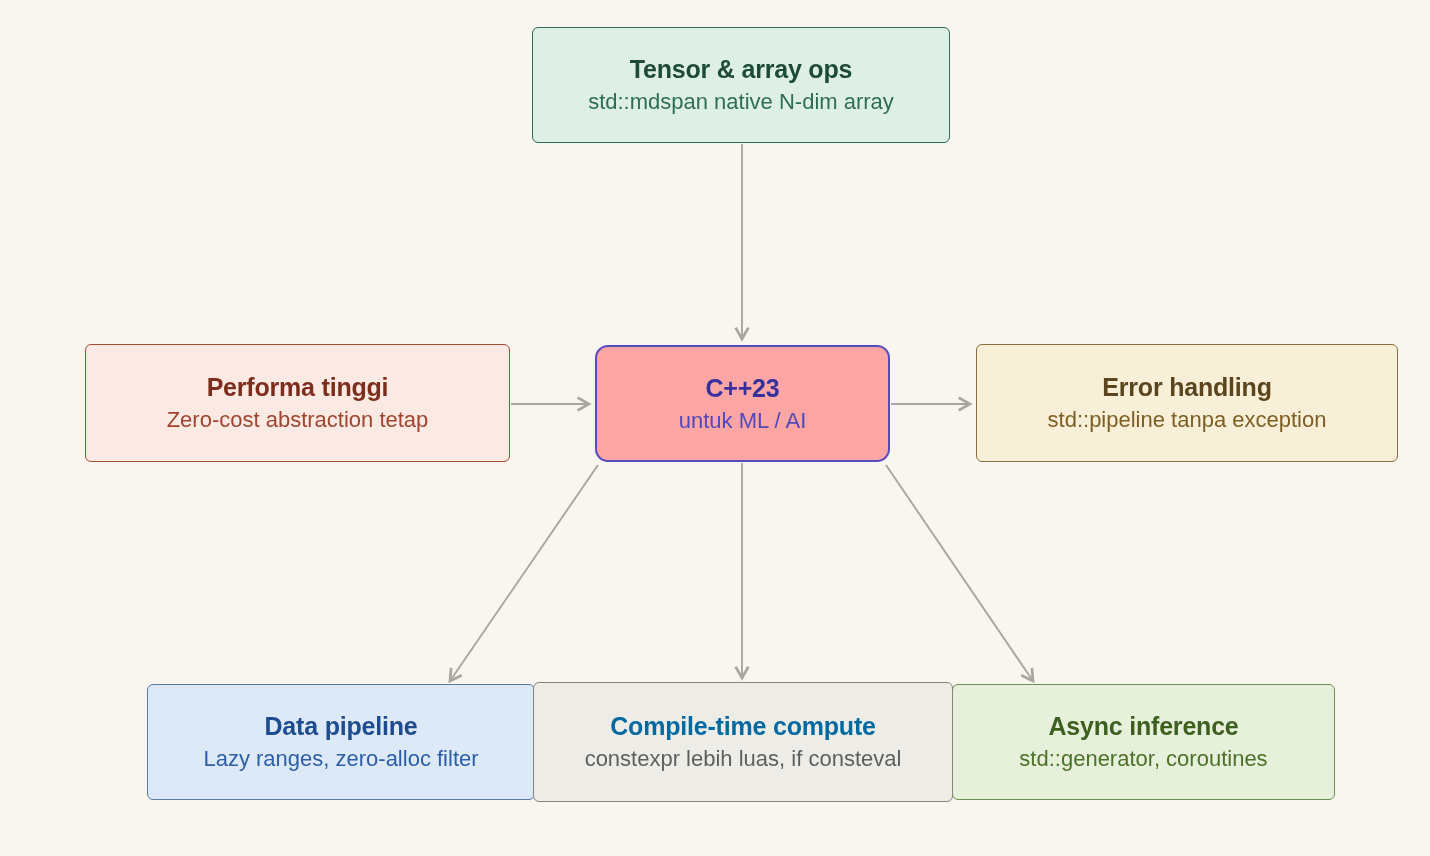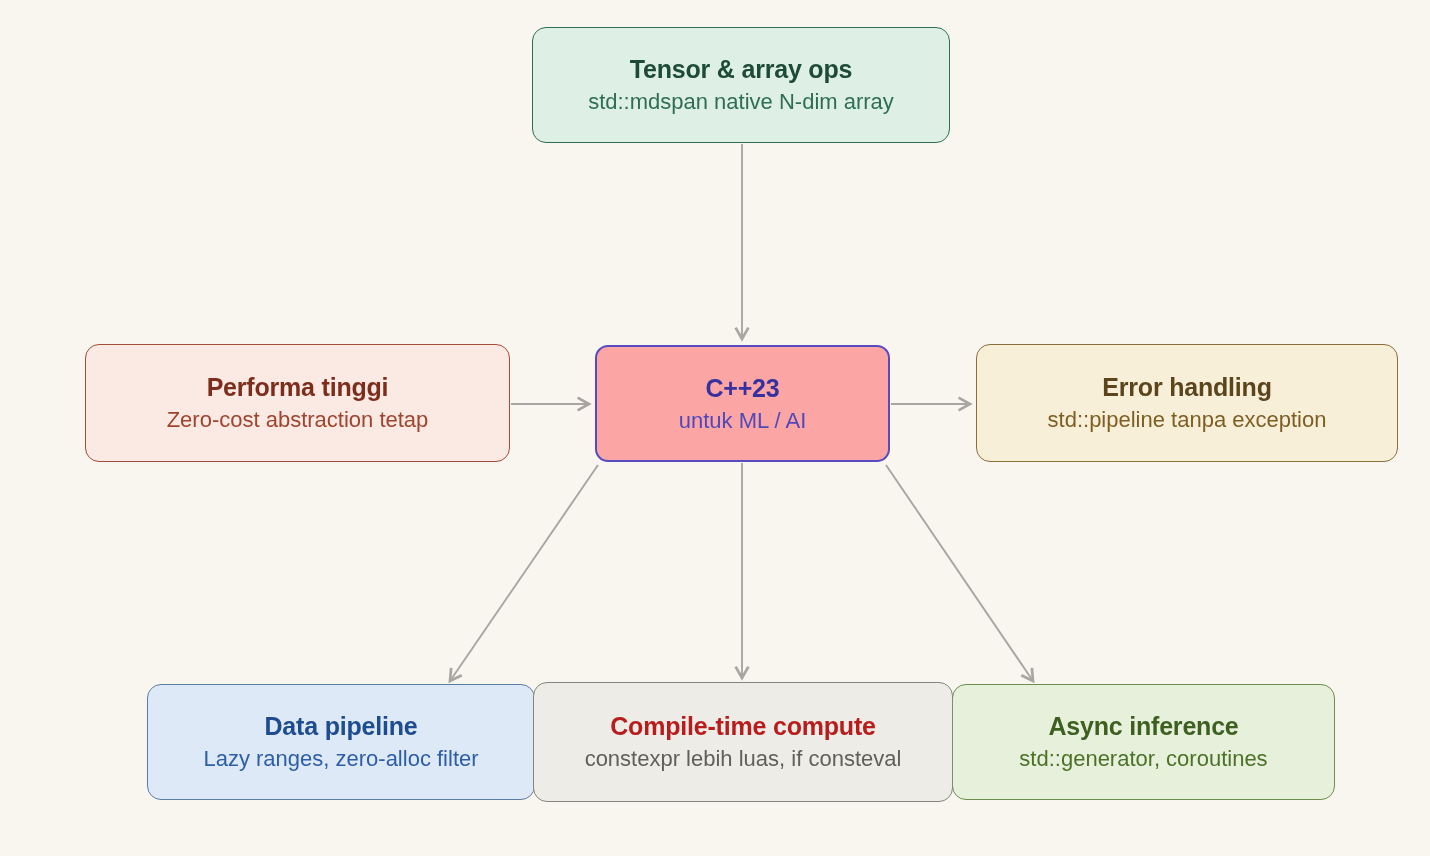--- a/index.html
+++ b/index.html
@@ -19,21 +19,21 @@
   .edges-layer {
     position: absolute;
     left: 0; top: 0;
     width: 1430px;
     height: 856px;
     z-index: 0;
   }
   .node {
     position: absolute;
     box-sizing: border-box;
-    border-radius: 14px;
+    border-radius: 6px;
     display: flex;
     flex-direction: column;
     align-items: center;
     justify-content: center;
     gap: 5px;
     z-index: 1;
     text-align: center;
   }
   .node-title {
     font-size: 25px;
@@ -61,21 +61,21 @@
 
   .node-error    { background:#f8efd9; border:1.5px solid #8a6f3c; }
   .node-error .node-title    { color:#5c451c; }
   .node-error .node-subtitle { color:#7d5e23; }
 
   .node-data     { background:#dde9f7; border:1.5px solid #5c7ca8; }
   .node-data .node-title    { color:#1d4c8f; }
   .node-data .node-subtitle { color:#2d5ea6; }
 
   .node-compile  { background:#edece6; border:1.5px solid #85857d; z-index:2; }
-  .node-compile .node-title    { color:#b91c1c; }
+  .node-compile .node-title    { color:#0369a1; }
   .node-compile .node-subtitle { color:#5f5f5c; }
 
   .node-async    { background:#e7f0db; border:1.5px solid #6c8f4e; }
   .node-async .node-title    { color:#3d6020; }
   .node-async .node-subtitle { color:#4c7228; }
 </style>
 </head>
 <body>
 
 <div class="diagram">

